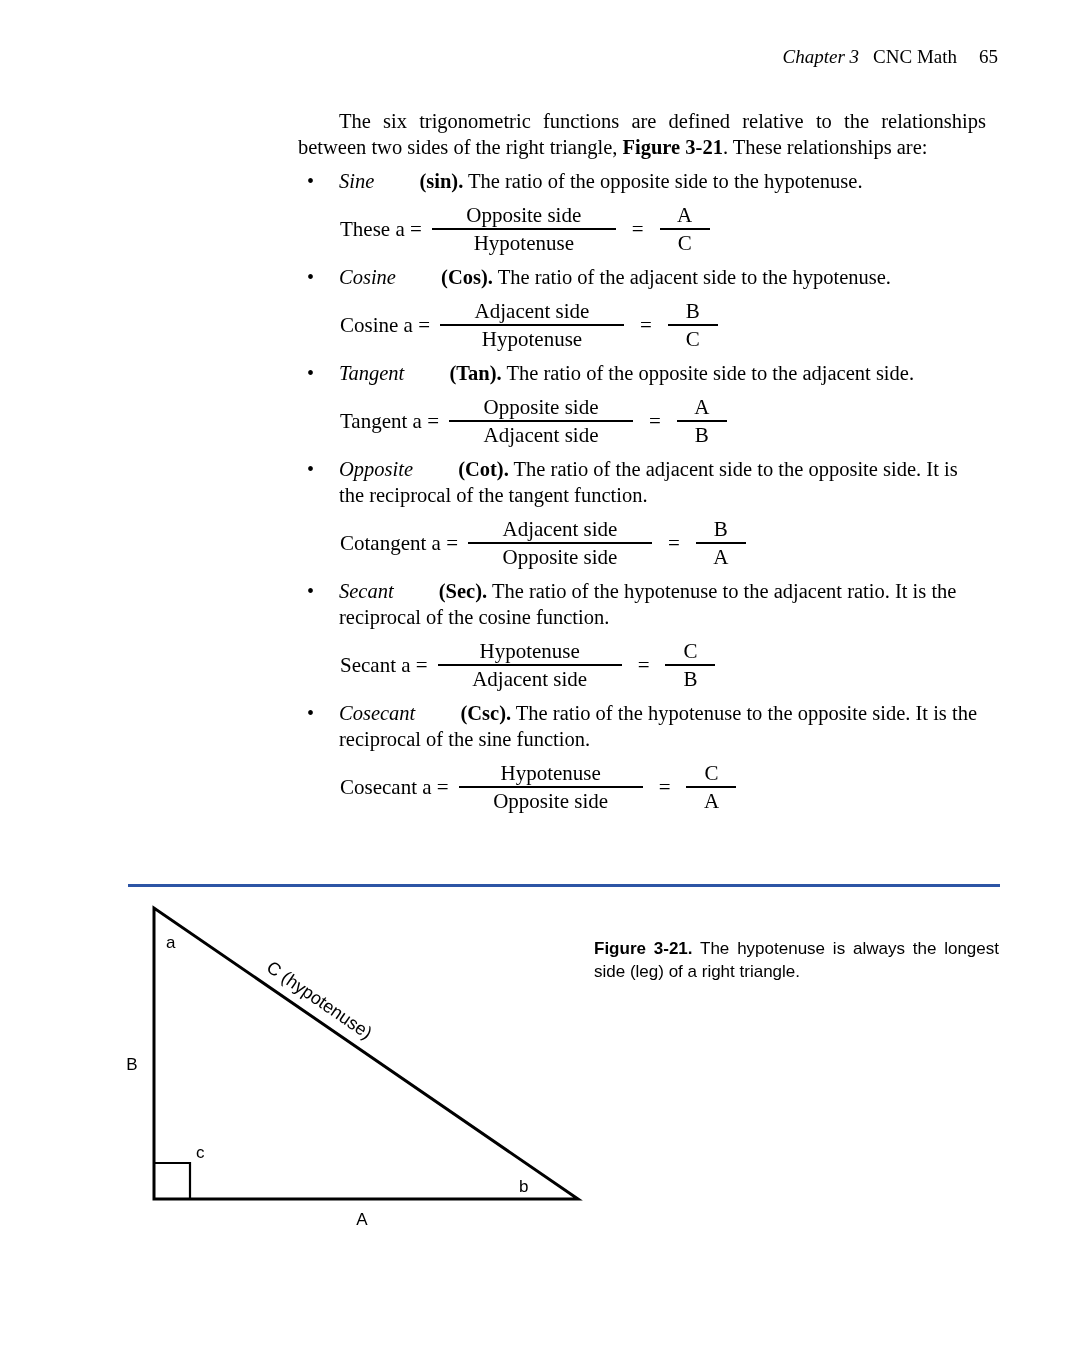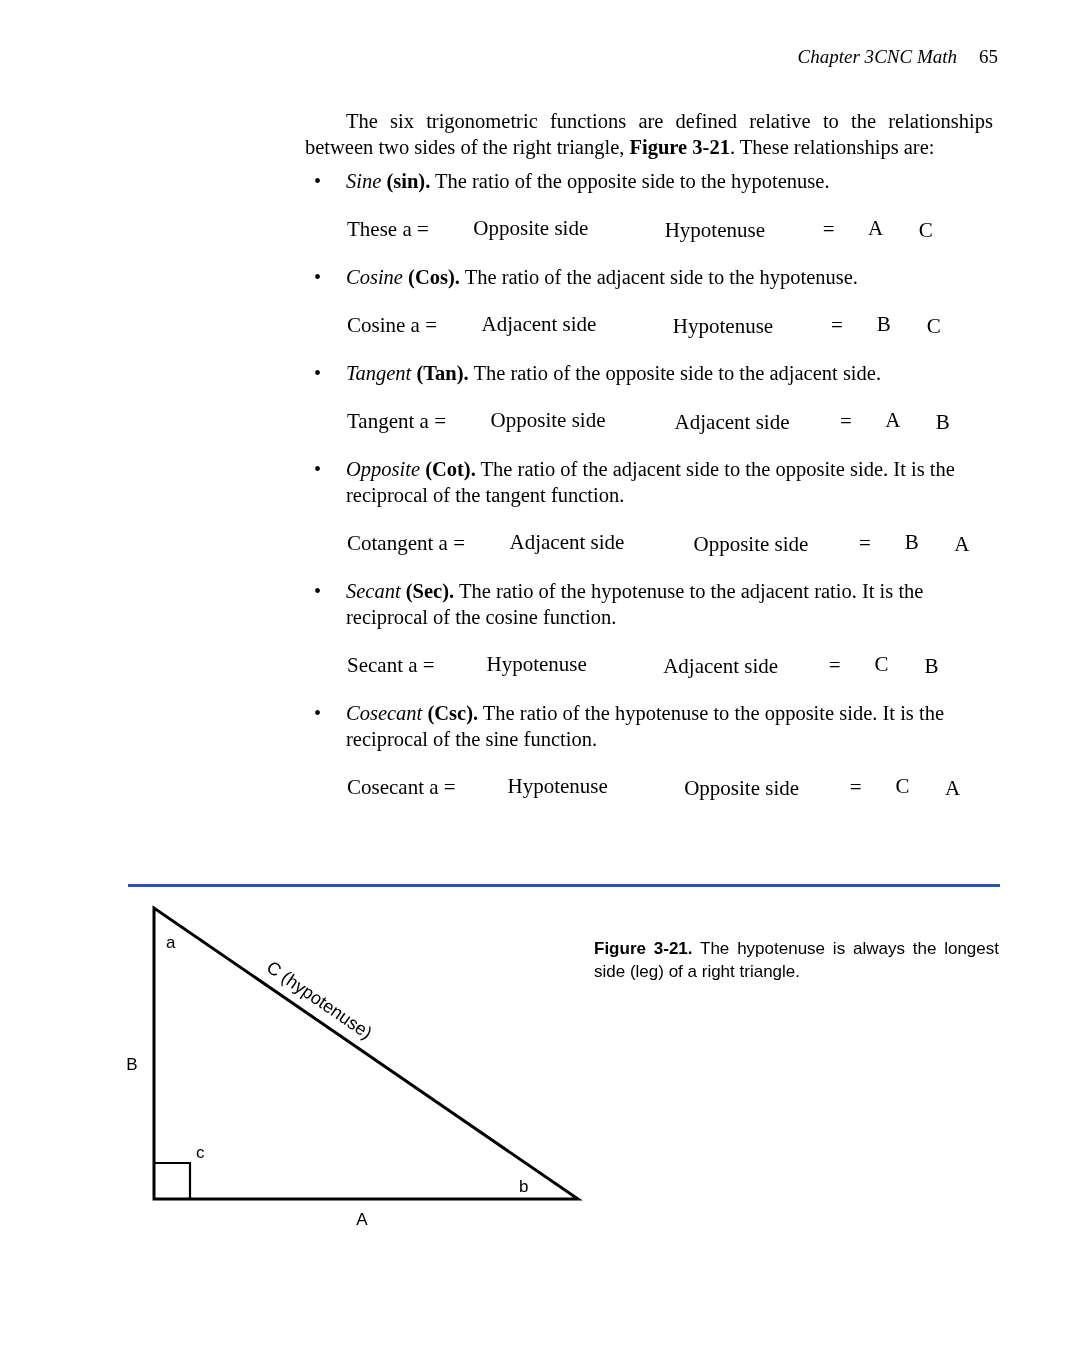--- a/index.html
+++ b/index.html
@@ -23,33 +23,33 @@
     right: 90px;
     font-family: "Liberation Serif", serif;
     font-size: 19px;
     white-space: nowrap;
   }
   .running-head .rh-chapter {
     font-style: italic;
     text-align: center;
   }
   .running-head .rh-title {
-    font-style: italic;
+    margin-left: 14px;
     text-align: right;
   }
   .running-head .rh-page {
     font-style: normal;
     margin-left: 22px;
     margin-top: 48px;
   }
 
   
   .text-column {
     position: absolute;
-    left: 305px;
+    left: 298px;
     top: 108px;
     width: 688px;
   }
 
   .intro-para {
     font-size: 20.5px;
     line-height: 26px;
     text-indent: 41px;
     text-align: justify;
     margin: 0 0 6px 0;
@@ -75,20 +75,21 @@
     top: 0;
     font-size: 20px;
     line-height: 26px;
   }
   .bullet-item .term {
     font-style: italic;
     font-weight: normal;
   }
   .bullet-item .abbr {
     font-weight: bold;
+    margin-left: 40px;
   }
   .bullet-item .desc {
     font-style: normal;
     font-weight: normal;
   }
 
   
   .equation {
     display: flex;
     align-items: center;
@@ -96,21 +97,21 @@
     font-size: 21px;
     line-height: 1.05;
     height: 62px;
   }
   .eq-label {
     white-space: nowrap;
     padding-right: 10px;
   }
   .frac {
     display: inline-flex;
-    flex-direction: row;
+    flex-direction: column;
     align-items: center;
     justify-content: center;
     text-align: center;
   }
   .frac .num {
     padding: 0 8px 2px 8px;
     white-space: nowrap;
   }
   .frac .bar {
     height: 1.5px;

